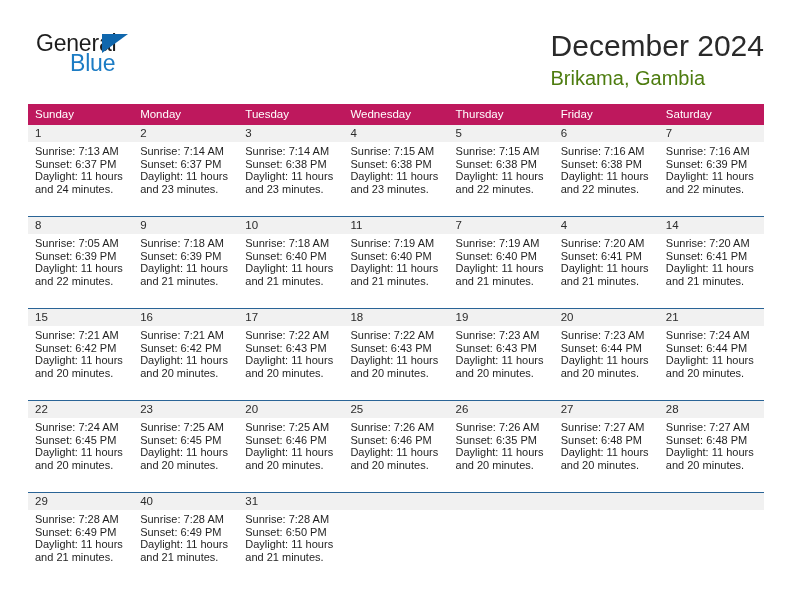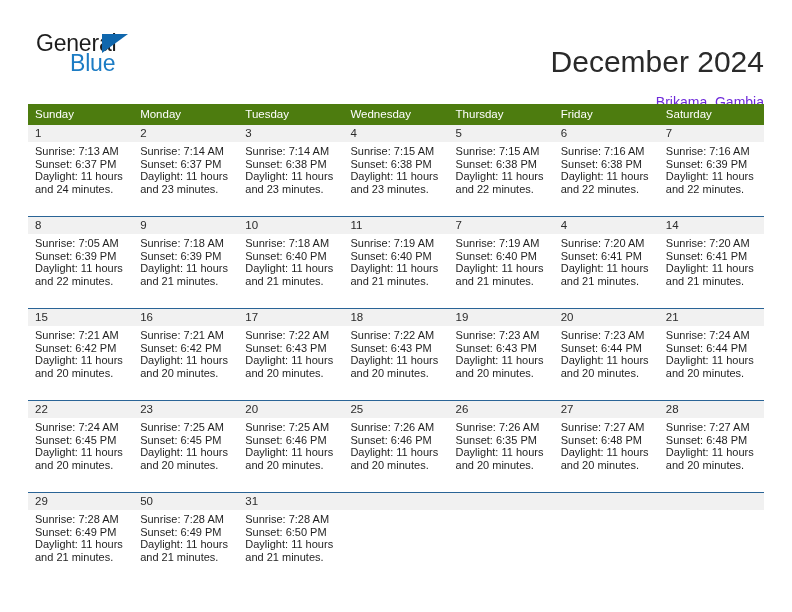--- a/index.html
+++ b/index.html
@@ -60,50 +60,50 @@
     left: 34px;
     top: 20px;
     font-size: 23px;
     letter-spacing: -0.2px;
     color: #1c7cc4;
     font-family: "Liberation Sans", sans-serif;
   }
   .title-block {
     position: absolute;
     right: 0;
-    top: 16px;
-    text-align: right;
+    top: 0;
+    text-align: left;
   }
   .cal-title {
     font-size: 30px;
     color: #2a2a2a;
     line-height: 36px;
     white-space: nowrap;
   }
   .cal-subtitle {
-    font-size: 14px;
-    color: #6d28d9;
+    font-size: 20px;
+    color: #4d7c0f;
     line-height: 20px;
-    margin-top: 12px;
+    margin-top: 4px;
     white-space: nowrap;
   }
 
   
   .calendar {
     position: absolute;
     left: 28px;
     top: 104px;
     width: 736px;
     border-collapse: collapse;
     table-layout: fixed;
   }
   .calendar col { width: 105.14px; }
 
   thead th {
-    background: #4d7c0f;
+    background: #be185d;
     color: #ffffff;
     font-size: 11.5px;
     font-weight: normal;
     text-align: left;
     padding: 4px 0 5px 7px;
     border: none;
   }
 
   tbody tr.week-row > td {
     vertical-align: top;
@@ -523,21 +523,21 @@
               <div class="details">
                 <div>Sunrise: 7:28 AM</div>
                 <div>Sunset: 6:49 PM</div>
                 <div>Daylight: 11 hours</div>
                 <div>and 21 minutes.</div>
               </div>
             </div>
           </td>
           <td>
             <div class="cell">
-              <div class="daynum-band">50</div>
+              <div class="daynum-band">40</div>
               <div class="details">
                 <div>Sunrise: 7:28 AM</div>
                 <div>Sunset: 6:49 PM</div>
                 <div>Daylight: 11 hours</div>
                 <div>and 21 minutes.</div>
               </div>
             </div>
           </td>
           <td>
             <div class="cell">

